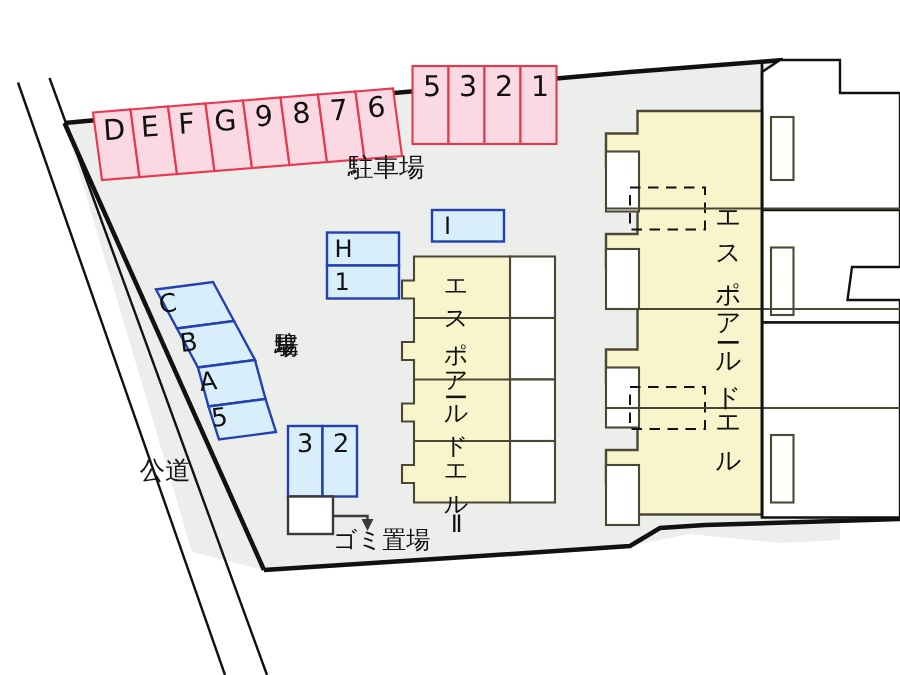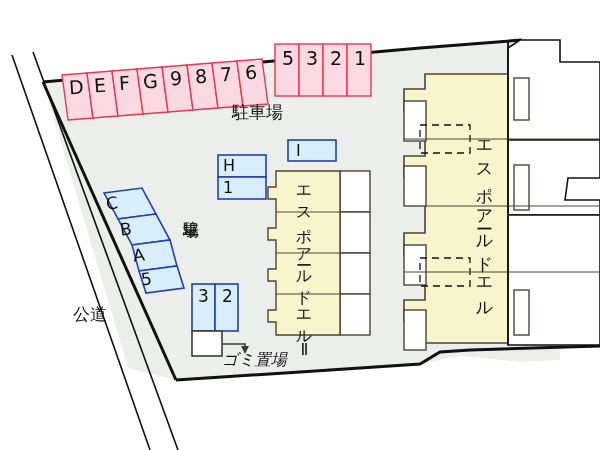--- a/index.html
+++ b/index.html
@@ -142,19 +142,19 @@
   <div class="lbl" style="left:223px; top:158px; font-size:16px;">H</div>
   <div class="lbl" style="left:223px; top:180px; font-size:16px;">1</div>
 
   <div class="lbl" style="left:296px; top:143px; font-size:16px;">I</div>
 
   <div class="lbl" style="left:198px; top:288px; font-size:17px;">3</div>
   <div class="lbl" style="left:222px; top:288px; font-size:17px;">2</div>
 
   <div class="lbl" style="left:232px; top:104px; font-size:17px;">駐車場</div>
   <div class="lbl vlbl" style="left:183px; top:208px; font-size:16px;">駐車場</div>
-  <div class="lbl" style="left:73px; top:306px; font-size:17px;">公道</div>
-  <div class="lbl" style="left:222px; top:352px; font-size:16px;font-style:italic;">ゴミ置場</div>
+  <div class="lbl" style="left:93px; top:306px; font-size:17px;">公道</div>
+  <div class="lbl" style="left:222px; top:352px; font-size:16px;">ゴミ置場</div>
 
   <div class="lbl vlbl" style="left:296px; top:176px; font-size:16px; letter-spacing:2px;">エスポアールドエルⅡ</div>
   <div class="lbl vlbl" style="left:476px; top:130px; font-size:17px; letter-spacing:3px;">エスポアールドエル</div>
 
 </div>
 
 </body></html>

